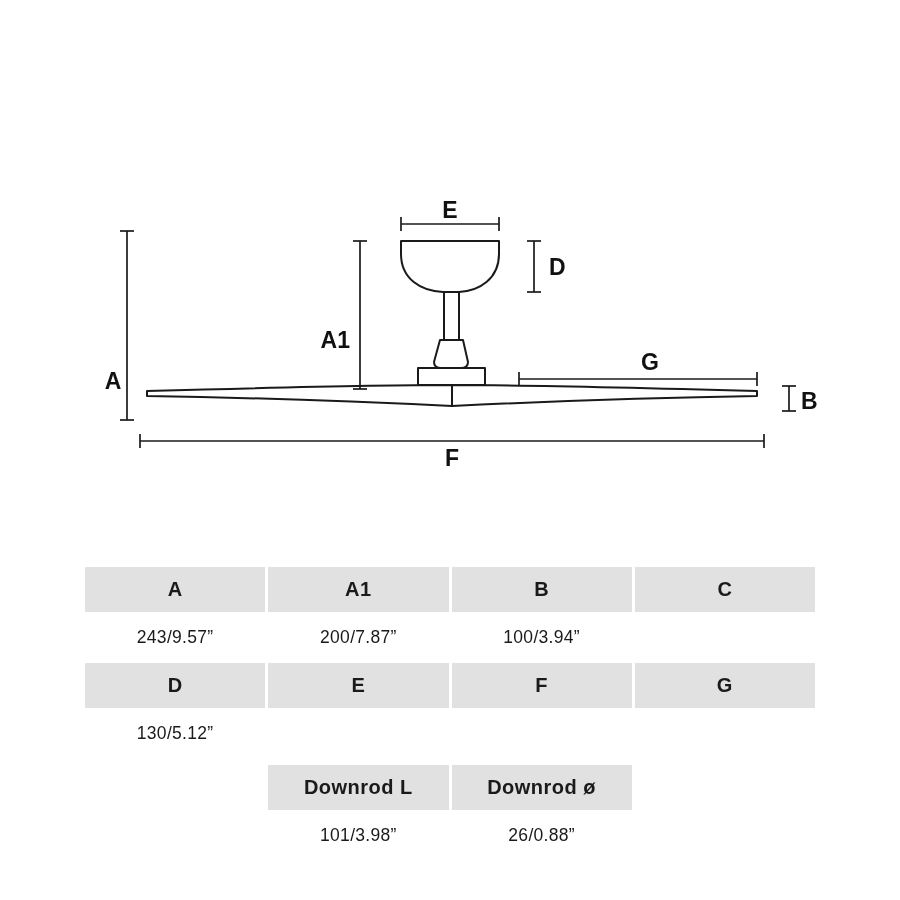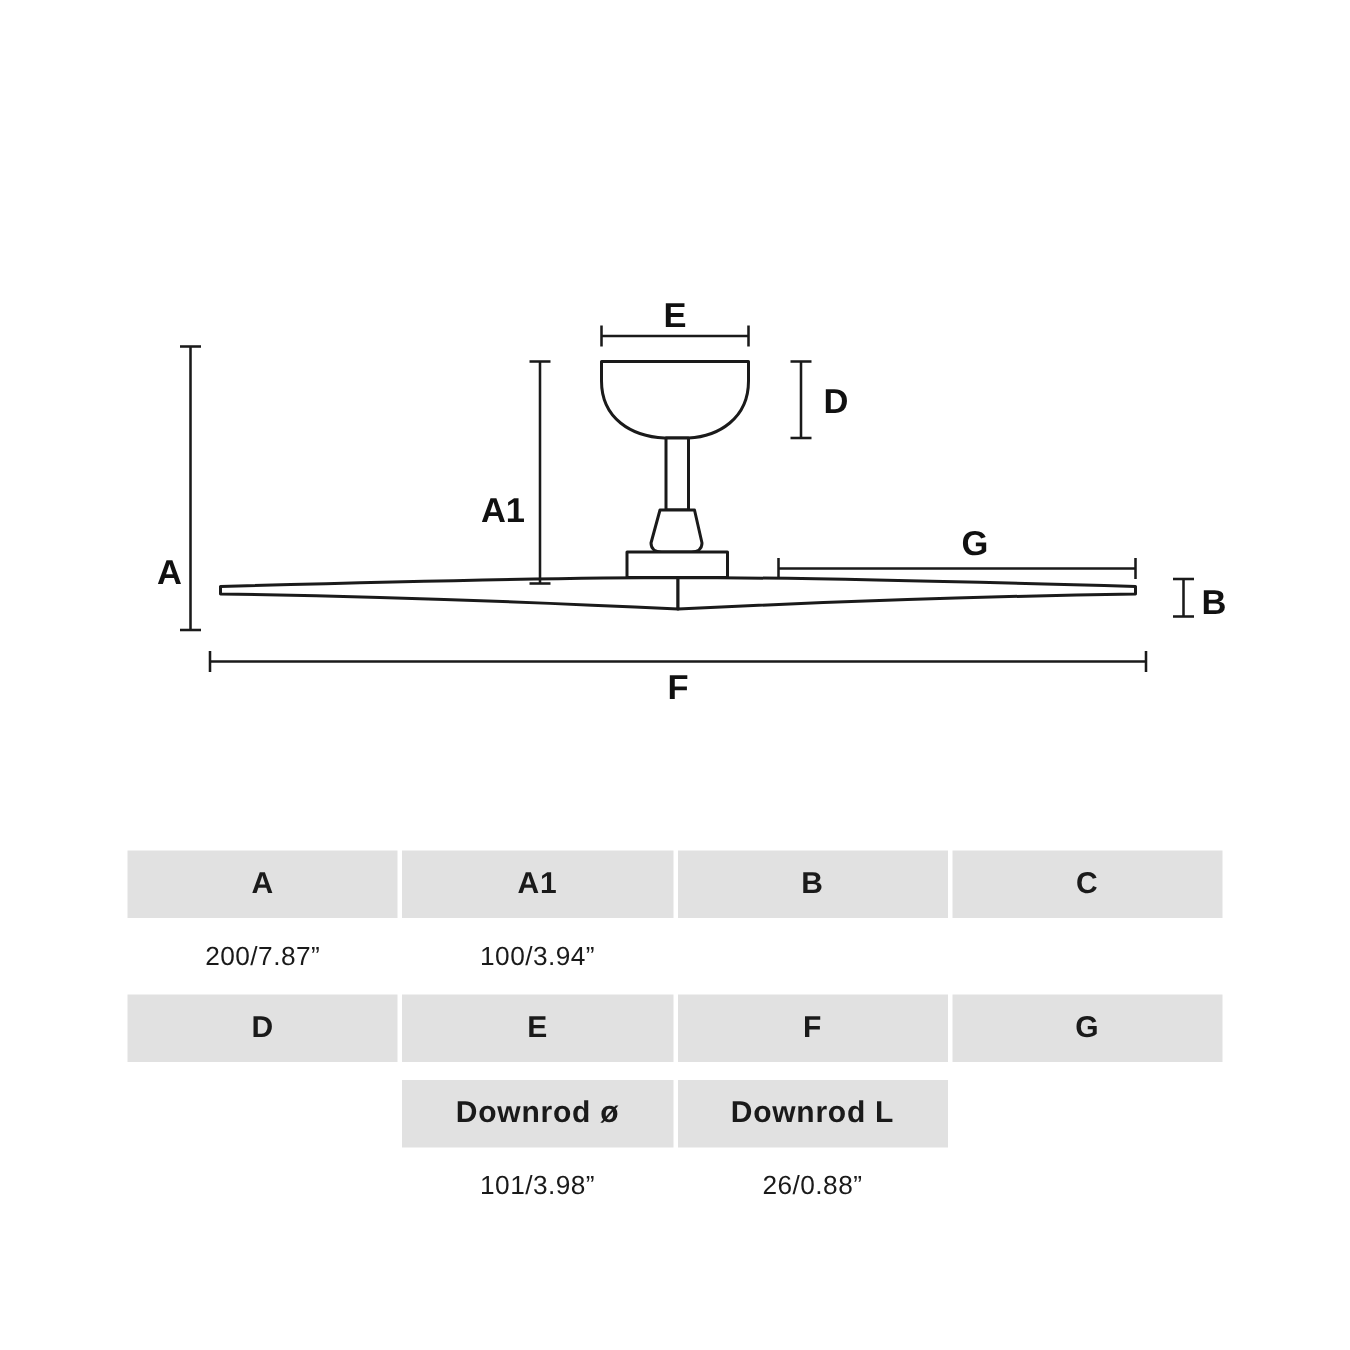--- a/index.html
+++ b/index.html
@@ -97,37 +97,39 @@
   
   <div class="dim-table">
 
     <div class="trow">
       <div class="hcell">A</div>
       <div class="hcell">A1</div>
       <div class="hcell">B</div>
       <div class="hcell">C</div>
     </div>
     <div class="trow">
+      <div class="vcell">243/9.57”</div>
       <div class="vcell">200/7.87”</div>
       <div class="vcell">100/3.94”</div>
     </div>
 
     <div class="trow">
       <div class="hcell">D</div>
       <div class="hcell">E</div>
       <div class="hcell">F</div>
       <div class="hcell">G</div>
     </div>
     <div class="trow">
+      <div class="vcell">130/5.12”</div>
     </div>
 
     <div class="trow gap-row">
       <div class="hcell empty"></div>
+      <div class="hcell">Downrod L</div>
       <div class="hcell">Downrod ø</div>
-      <div class="hcell">Downrod L</div>
       <div class="hcell empty"></div>
     </div>
     <div class="trow">
       <div class="vcell"></div>
       <div class="vcell">101/3.98”</div>
       <div class="vcell">26/0.88”</div>
       <div class="vcell"></div>
     </div>
 
   </div>

